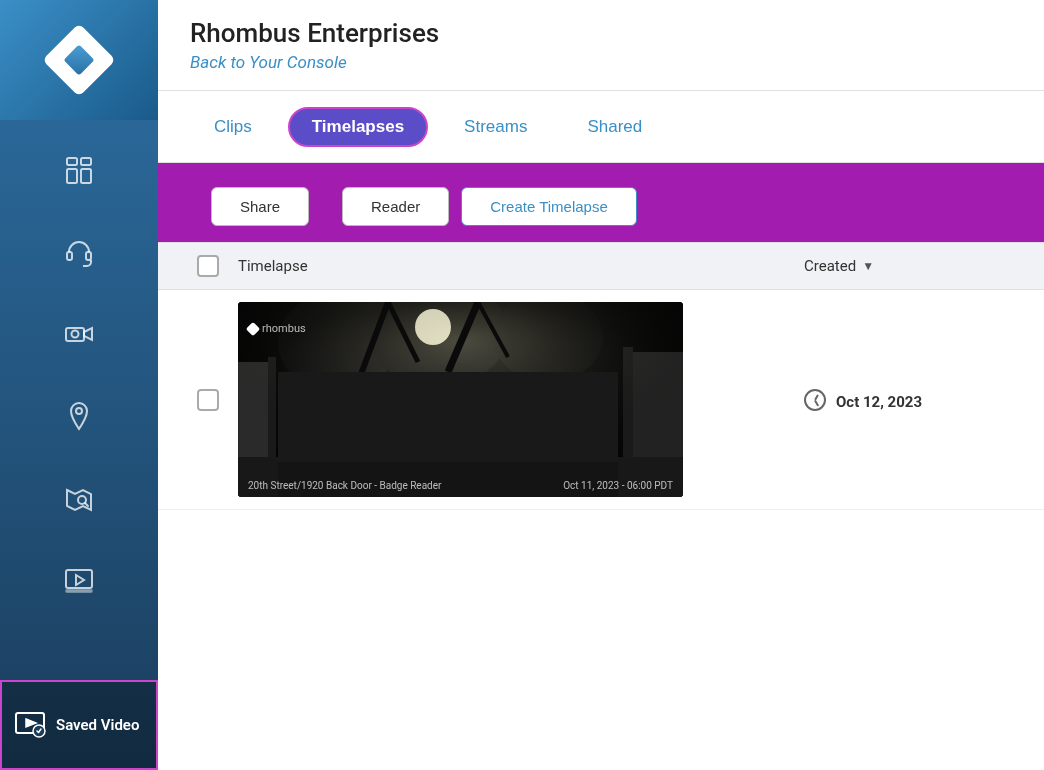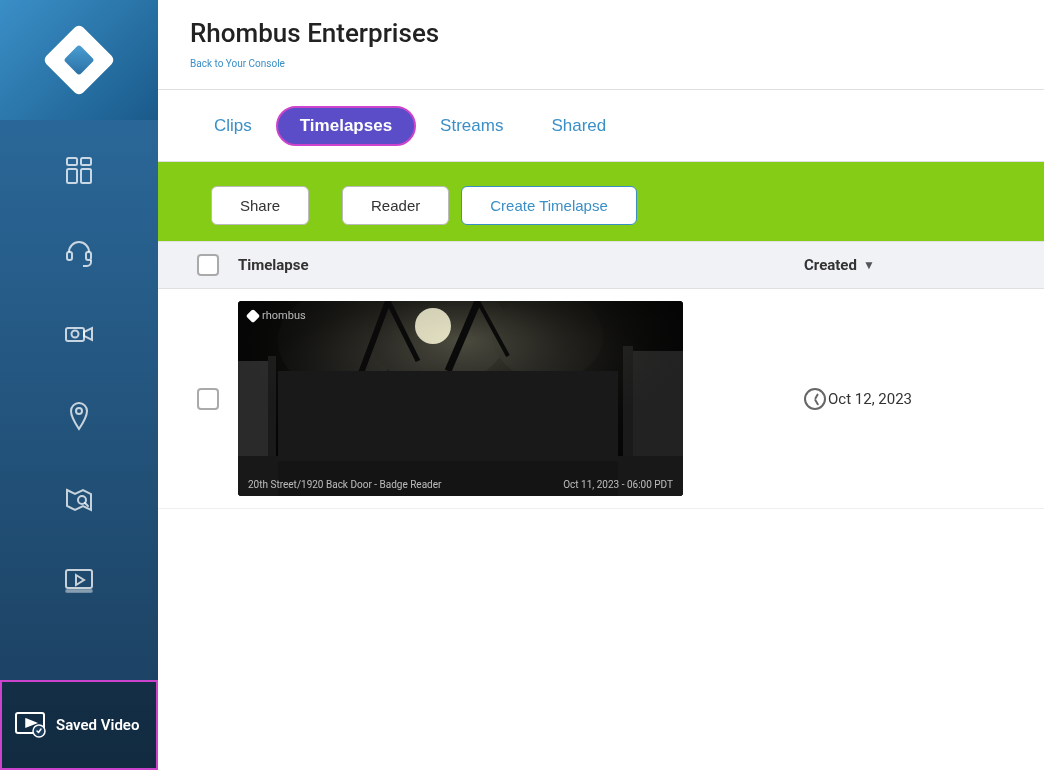--- a/index.html
+++ b/index.html
@@ -78,50 +78,52 @@
       gap: 10px;
     }
     .sidebar-item-bottom svg { width: 32px; height: 32px; fill: none; stroke: currentColor; stroke-width: 1.8; flex-shrink: 0; }
     .sidebar-bottom-label { font-size: 15px; font-weight: 600; color: white; }
 
     
     .main {
       flex: 1;
       display: flex;
       flex-direction: column;
-      background: #84cc16;
+      background: #a21caf;
       overflow: hidden;
     }
 
     
     .header {
       background: white;
       padding: 18px 32px 18px 32px;
       border-bottom: 1px solid #e0e0e0;
       flex-shrink: 0;
     }
     .header-title {
       font-size: 26px;
       font-weight: 500;
       color: #222;
       margin-bottom: 4px;
     }
     .header-link {
-      font-size: 10px;
+      font-size: 17px;
       color: #3a8fc7;
       cursor: pointer;
       text-decoration: none;
+      font-style: italic;
     }
 
     
     .tabs-bar {
       background: white;
       padding: 0 32px;
       display: flex;
       align-items: center;
+      gap: 12px;
       border-bottom: 1px solid #e0e0e0;
       flex-shrink: 0;
       height: 72px;
     }
     .tab {
       padding: 8px 22px;
       border-radius: 24px;
       font-size: 17px;
       cursor: pointer;
       color: #3a8fc7;
@@ -180,21 +182,21 @@
       align-items: center;
       padding: 12px 20px;
       background: #f0f2f5;
       border-bottom: 1px solid #e0e0e0;
       position: sticky;
       top: 0;
       z-index: 10;
     }
     .table-header-cell {
       font-size: 15px;
-      font-weight: 700;
+      font-weight: 400;
       color: #333;
       display: flex;
       align-items: center;
       gap: 6px;
     }
     .table-row {
       display: grid;
       grid-template-columns: 60px 1fr 220px;
       align-items: center;
       padding: 12px 20px;
@@ -230,21 +232,21 @@
     .camera-scene {
       width: 100%;
       height: 100%;
       background: #111;
       position: relative;
       overflow: hidden;
     }
     
     .rhombus-watermark {
       position: absolute;
-      top: 8px;
+      top: 20px;
       left: 10px;
       color: rgba(255,255,255,0.7);
       font-size: 11px;
       display: flex;
       align-items: center;
       gap: 4px;
       z-index: 5;
     }
     .rhombus-watermark-diamond {
       width: 10px;
@@ -264,24 +266,25 @@
     .video-timestamp-right {
       position: absolute;
       bottom: 6px;
       right: 10px;
       color: rgba(255,255,255,0.7);
       font-size: 10px;
       z-index: 5;
     }
     .date-cell {
       display: flex;
-      align-items: center;
-      gap: 2px;
+      align-items: flex-end;
+      gap: 10px;
       color: #333;
       font-size: 15px;
+      font-weight: bold;
     }
     .clock-icon {
       width: 22px;
       height: 22px;
       border: 2px solid #666;
       border-radius: 50%;
       display: flex;
       align-items: center;
       justify-content: center;
       position: relative;

